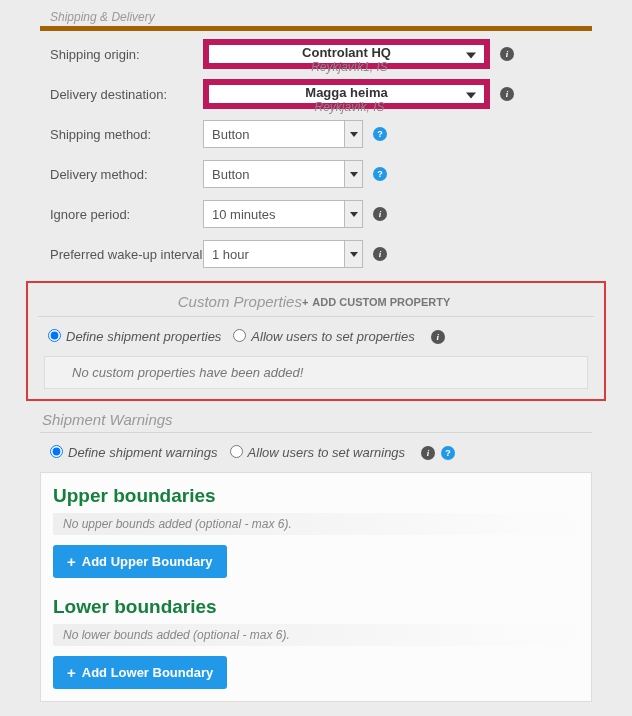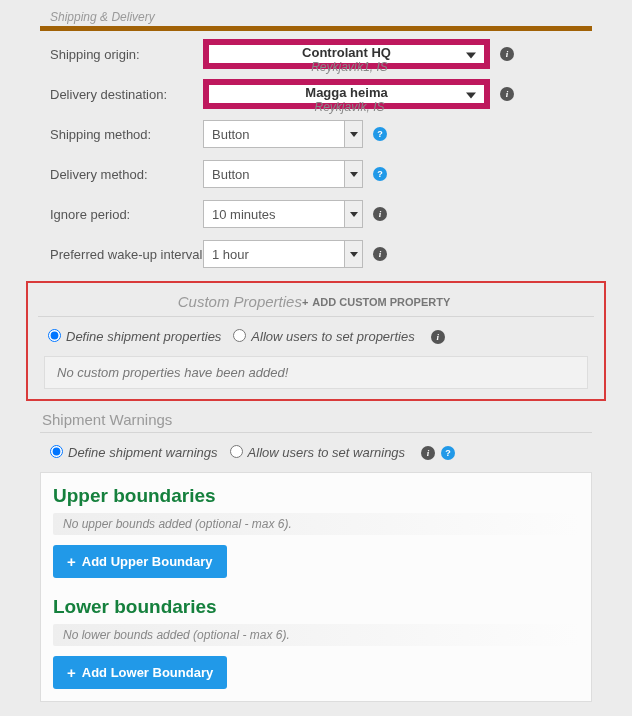--- a/index.html
+++ b/index.html
@@ -15,22 +15,22 @@
 .select-narrow .caret-box { position: absolute; right: 0; top: 0; bottom: 0; width: 18px; background: #eee; border-left: 1px solid #bbb; display: flex; align-items: center; justify-content: center; }
 .info-icon { width: 14px; height: 14px; border-radius: 50%; background: #555; color: #fff; display: inline-flex; align-items: center; justify-content: center; font-size: 9px; font-weight: bold; font-style: italic; margin-left: 10px; font-family: Georgia, serif; }
 .help-icon { width: 14px; height: 14px; border-radius: 50%; background: #2199e8; color: #fff; display: inline-flex; align-items: center; justify-content: center; font-size: 9px; font-weight: bold; margin-left: 10px; }
 .highlight-box { border: 2px solid #d93a3a; padding: 10px; margin: 10px -14px 10px -14px; background: #ececec; }
 .panel-title { font-style: italic; color: #9a9a9a; font-size: 15px; display: flex; justify-content: center; align-items: center; border-bottom: 1px solid #d5d5d5; padding: 0 6px 6px 2px; margin-bottom: 12px; }
 .add-prop { font-style: normal; font-weight: bold; color: #777; font-size: 11px; cursor: pointer; }
 .add-prop .plus { font-weight: bold; margin-right: 4px; }
 .radio-row { padding-left: 10px; margin-bottom: 12px; display: flex; align-items: center; flex-wrap: wrap; }
 .radio-row label { font-style: italic; color: #555; font-size: 13px; margin-right: 12px; display: inline-flex; align-items: flex-start; cursor: pointer; }
 .radio-row input[type="radio"] { margin-right: 5px; }
-.empty-msg { border: 1px solid #ddd; background: #f2f2f2; padding: 8px 12px; font-style: italic; color: #777; font-size: 13px; margin: 0 6px; }
-.section-title2 { color: #9a9a9a; font-size: 15px; border-bottom: 1px solid #d5d5d5; padding: 0 2px 4px 2px; margin: 8px 0 12px 0; }
+.empty-msg { border: 1px solid #ddd; background: #f2f2f2; padding: 8px 27px; font-style: italic; color: #777; font-size: 13px; margin: 0 6px; }
+.section-title2 { font-style: italic; color: #9a9a9a; font-size: 15px; border-bottom: 1px solid #d5d5d5; padding: 0 2px 4px 2px; margin: 8px 0 12px 0; }
 .warnings-box { background: #fcfcfc; border: 1px solid #ddd; padding: 12px; margin-top: 10px; }
 .sub-heading { font-weight: bold; color: #15803d; font-size: 19px; margin-bottom: 6px; }
 .note-bar { font-style: italic; color: #888; font-size: 12px; background: linear-gradient(to right, #eee, #fcfcfc); padding: 4px 10px; margin-bottom: 10px; border-radius: 2px; }
 .add-btn { background: #2199e8; color: #fff; border: none; padding: 8px 14px; font-size: 13px; font-weight: bold; border-radius: 3px; cursor: pointer; display: inline-flex; align-items: center; }
 .add-btn .plus-icon { font-size: 15px; margin-right: 6px; font-weight: bold; }
 .caret-svg { width: 0; height: 0; border-left: 5px solid transparent; border-right: 5px solid transparent; border-top: 6px solid #333; display: inline-block; }
 .caret-svg-sm { width: 0; height: 0; border-left: 4px solid transparent; border-right: 4px solid transparent; border-top: 5px solid #333; display: inline-block; }
 .gap { height: 18px; }
 </style>
 </head>

